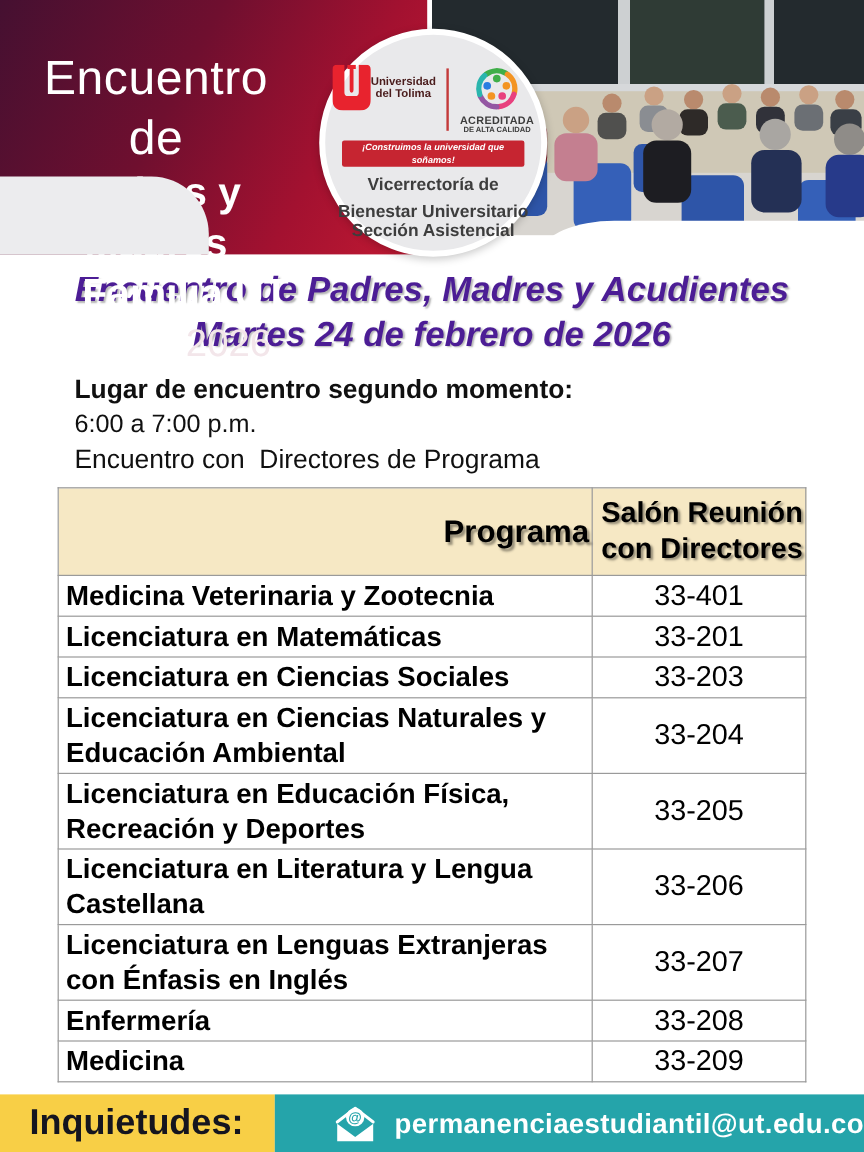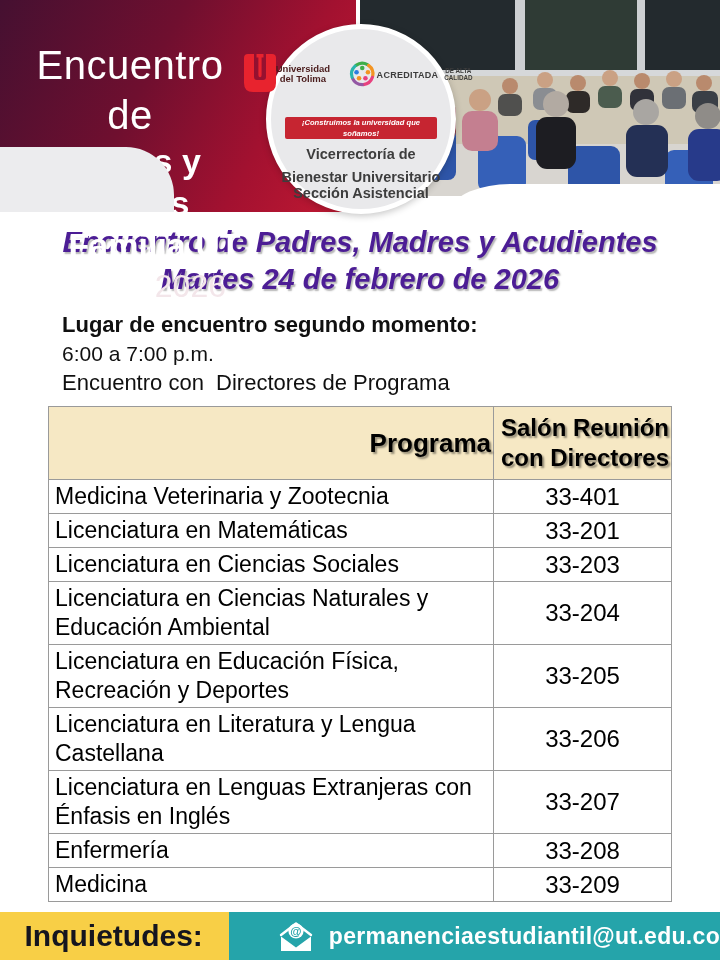--- a/index.html
+++ b/index.html
@@ -30,21 +30,21 @@
   
   .badge{
     position:absolute;left:266px;top:24px;width:190px;height:190px;border-radius:50%;
     background:#e9e9eb;border:5px solid #ffffff;box-sizing:border-box;
     box-shadow:0 2px 7px rgba(0,0,0,.22);text-align:center;z-index:5;
   }
   .badge-logos{display:flex;justify-content:center;align-items:flex-start;gap:9px;margin-top:25px;height:60px;}
   .ut-logo{display:flex;flex-direction:row;align-items:center;}
   .ut-name{font-size:9.5px;font-weight:bold;color:#4a1c1c;line-height:10.5px;margin-top:2px;}
   .logo-divider{width:2px;height:52px;background:#c43a3a;margin-top:3px;}
-  .acc-logo{display:flex;flex-direction:row;align-items:center;}
+  .acc-logo{display:flex;flex-direction:column;align-items:center;}
   .acc-line1{font-size:9px;font-weight:bold;color:#3c3c3c;line-height:10px;margin-top:1px;letter-spacing:.3px;}
   .acc-line2{font-size:6.3px;font-weight:bold;color:#3c3c3c;line-height:7px;}
   .ribbon{
     margin:3px auto 0;width:152px;background:#c62531;color:#fff;
     font-size:7.6px;font-style:italic;font-weight:bold;line-height:11px;border-radius:2px;
   }
   .badge-dept{margin-top:7px;font-size:14.5px;font-weight:bold;color:#3d3d3d;line-height:16.5px;}
   .badge-sect{margin-top:6px;font-size:14.5px;font-weight:bold;color:#3d3d3d;line-height:16.5px;}
   
   .red-title{
@@ -56,21 +56,21 @@
   .info-time{font-size:21px;line-height:29px;}
   .info-meet{font-size:22px;line-height:29px;white-space:pre-wrap;}
   table.programs{margin:9px 0 0 48px;width:624px;border-collapse:collapse;table-layout:fixed;}
   .programs th,.programs td{border:1px solid #9a9a9a;}
   .programs thead th{
     background:#f6e8c4;color:#000;font-weight:bold;text-align:right;vertical-align:middle;
     padding:6px 2px;text-shadow:2px 2px 2px rgba(0,0,0,.4);
   }
   .th1{width:440px;font-size:26px;}
   .th2{font-size:24px;line-height:30px;}
-  td.programa{font-size:23px;line-height:29px;padding:2px 4px 2px 6px;color:#000;}
+  td.programa{font-size:23px;line-height:29px;padding:2px 4px 2px 6px;color:#000;font-weight:bold;}
   td.salon{font-size:24px;text-align:center;color:#000;}
   
   .footer{position:absolute;left:0;bottom:0;width:720px;height:48px;display:flex;}
   .footer-yellow{
     width:280px;background:#f8cf46;display:flex;align-items:center;justify-content:flex-end;
     padding-right:26px;box-sizing:border-box;font-size:30px;color:#15151f;font-weight:bold;
   }
   .footer-teal{
     flex:1;background:#25a4aa;color:#fff;display:flex;align-items:center;gap:14px;
     padding-left:48px;font-size:23px;font-weight:bold;letter-spacing:.3px;

